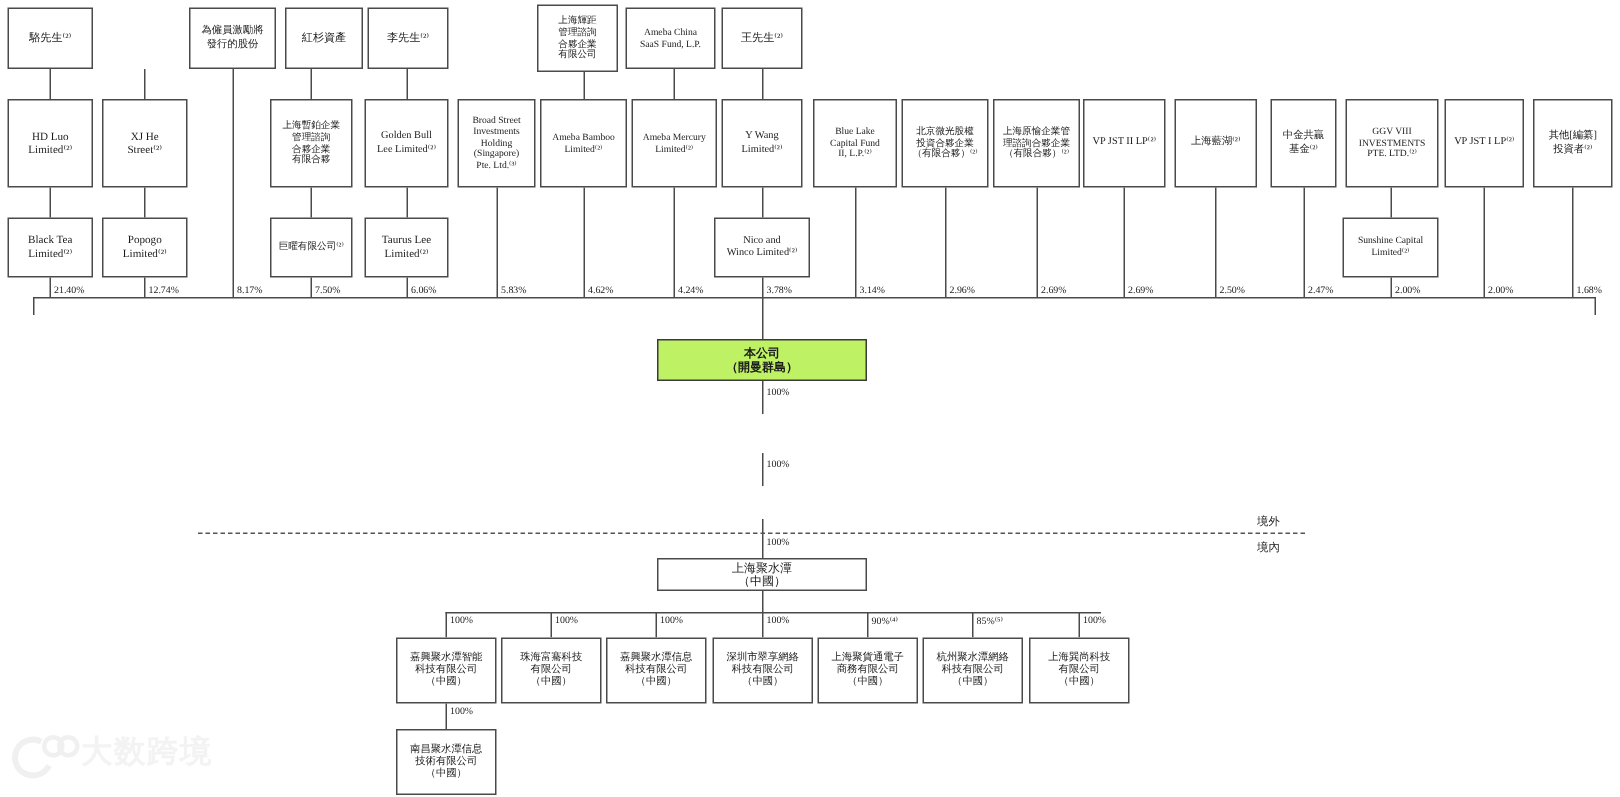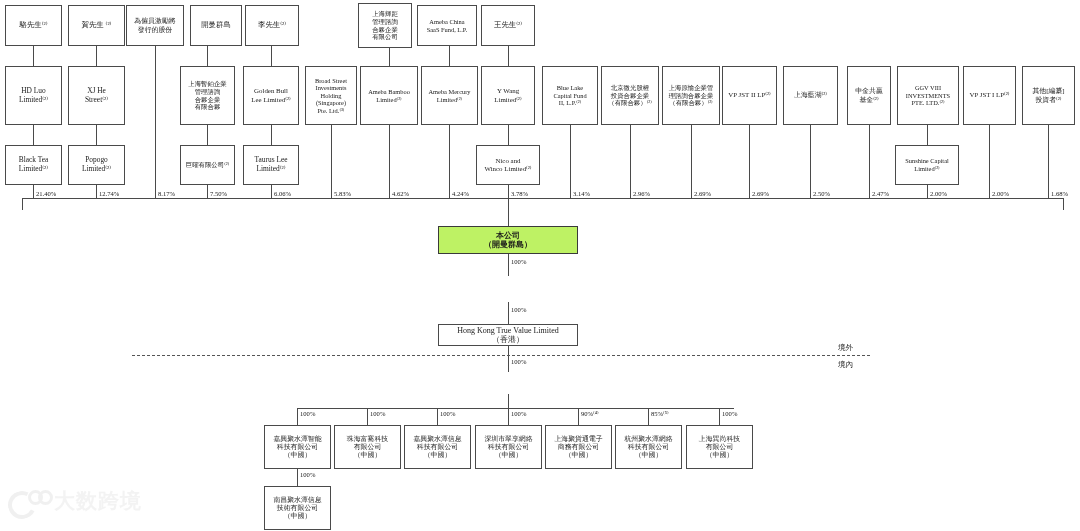--- a/index.html
+++ b/index.html
@@ -83,29 +83,26 @@
   .wm-txt{font-size:21px;font-weight:bold;color:#d8d8d8;letter-spacing:1px;font-family:"DejaVu Sans",sans-serif;}
 </style>
 </head>
 <body>
 
 <div id="stage">
 
   <div class="box sz8" style="left:5px;top:5px;width:57px;height:41px;">
     <span class="t">駱先生⁽²⁾</span>
     </div>
-  <div class="box sz8" style="left:68px;top:5px;width:57px;height:41px;">
-    <span class="t">賀先生 ⁽²⁾</span>
-    </div>
   <div class="box sz75" style="left:126px;top:5px;width:58px;height:41px;">
     <span class="t">為僱員激勵將
 發行的股份</span>
     </div>
   <div class="box sz8" style="left:190px;top:5px;width:52px;height:41px;">
-    <span class="t">開曼群島</span>
+    <span class="t">紅杉資產</span>
     </div>
   <div class="box sz8" style="left:245px;top:5px;width:54px;height:41px;text-align:right;">
     <span class="t">李先生⁽²⁾</span>
     </div>
   <div class="box sz7" style="left:358px;top:3px;width:54px;height:45px;">
     <span class="t">上海輝距
 管理諮詢
 合夥企業
 有限公司</span>
     </div>
@@ -277,31 +274,31 @@
   <div class="box company sz85" style="left:438px;top:226px;width:140px;height:28px;">
     <span class="t">本公司
 （開曼群島）</span>
     </div>
   <div class="vline" style="left:508px;top:254px;height:22px;"></div>
   <div class="pctc" style="left:511px;top:258px;">100%</div>
 
   <div class="vline" style="left:508px;top:302px;height:22px;"></div>
   <div class="pctc" style="left:511px;top:306px;">100%</div>
 
-  <div class="box sz85" style="left:438px;top:324px;width:140px;height:22px;">
-    <span class="t">Hong Kong True Value Limited
-（香港）</span>
-    </div>
   <div class="vline" style="left:508px;top:346px;height:26px;"></div>
   <div class="pctc" style="left:511px;top:358px;">100%</div>
 
   <div class="dashed" style="left:132px;top:355px;width:738px;"></div>
   <div class="zone" style="left:838px;top:343px;">境外</div>
   <div class="zone" style="left:838px;top:360px;">境內</div>
 
+  <div class="box sz85" style="left:438px;top:372px;width:140px;height:22px;">
+    <span class="t">上海聚水潭
+（中國）</span>
+    </div>
 
   <div class="vline" style="left:508px;top:394px;height:14px;"></div>
   <div class="hline" style="left:297px;top:408px;width:437px;"></div>
 
   <div class="vline" style="left:297px;top:408px;height:17px;"></div>
   <div class="vline" style="left:367px;top:408px;height:17px;"></div>
   <div class="vline" style="left:437px;top:408px;height:17px;"></div>
   <div class="vline" style="left:508px;top:408px;height:17px;"></div>
   <div class="vline" style="left:578px;top:408px;height:17px;"></div>
   <div class="vline" style="left:648px;top:408px;height:17px;"></div>

